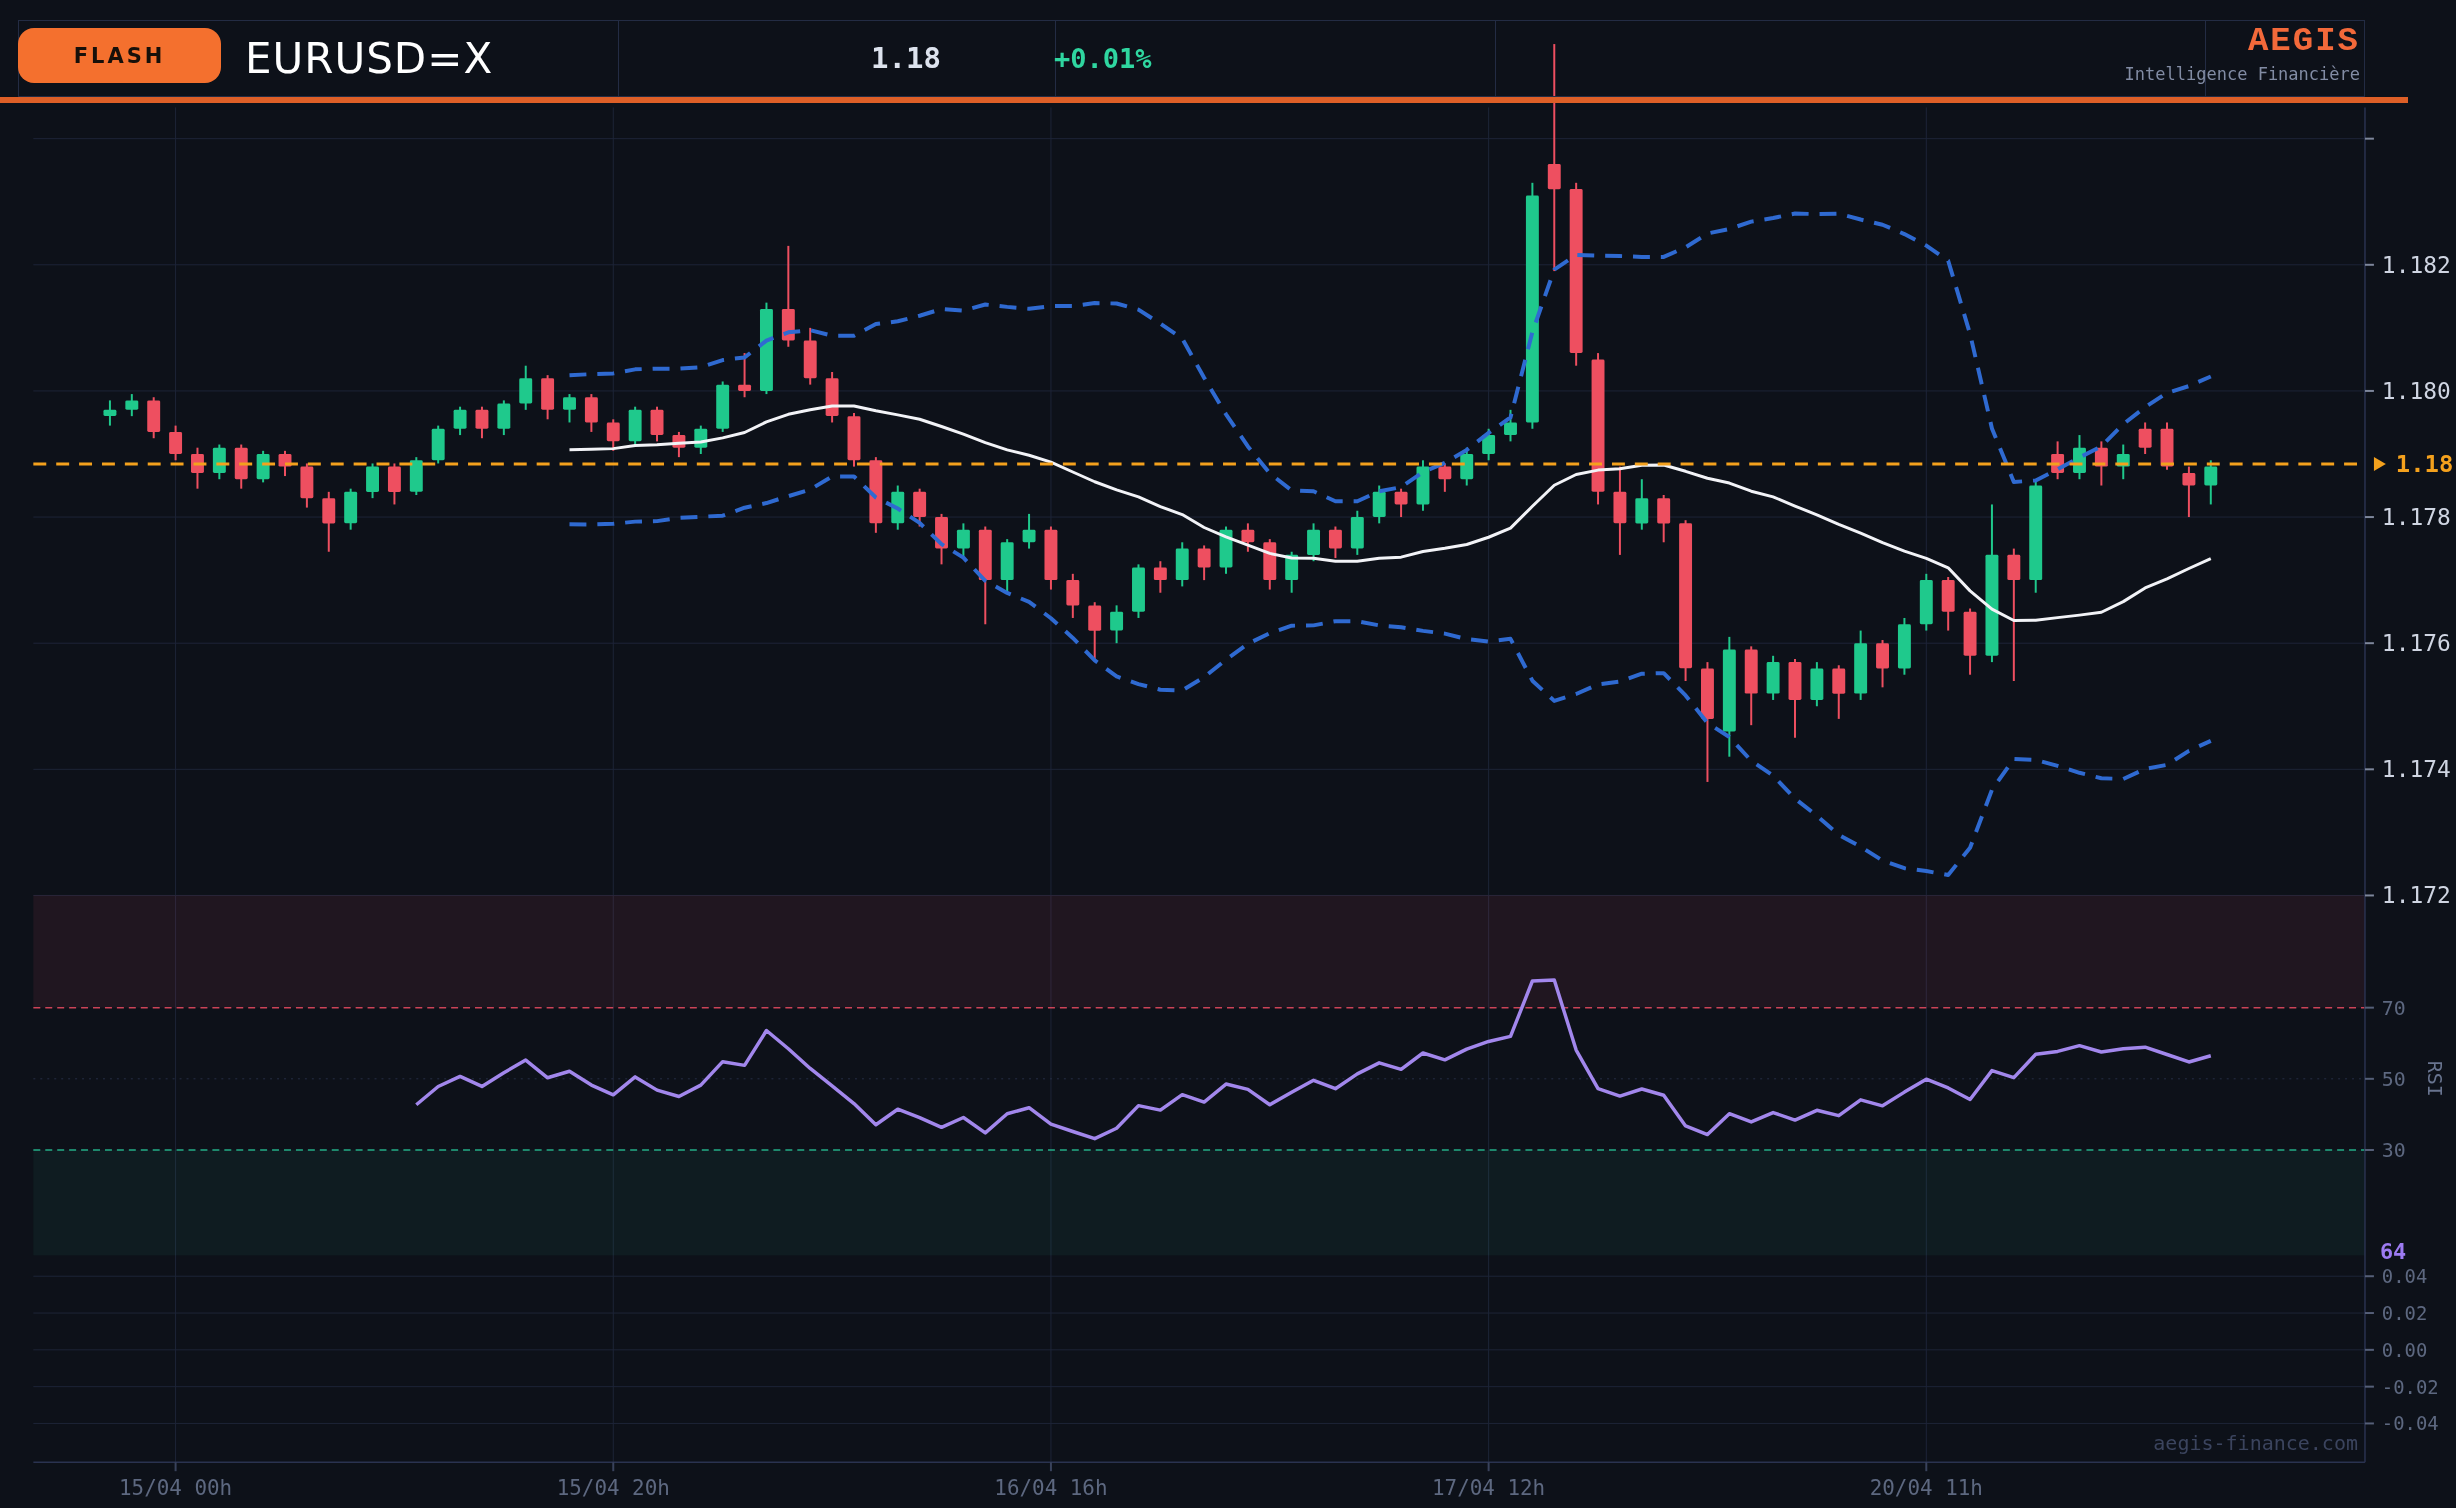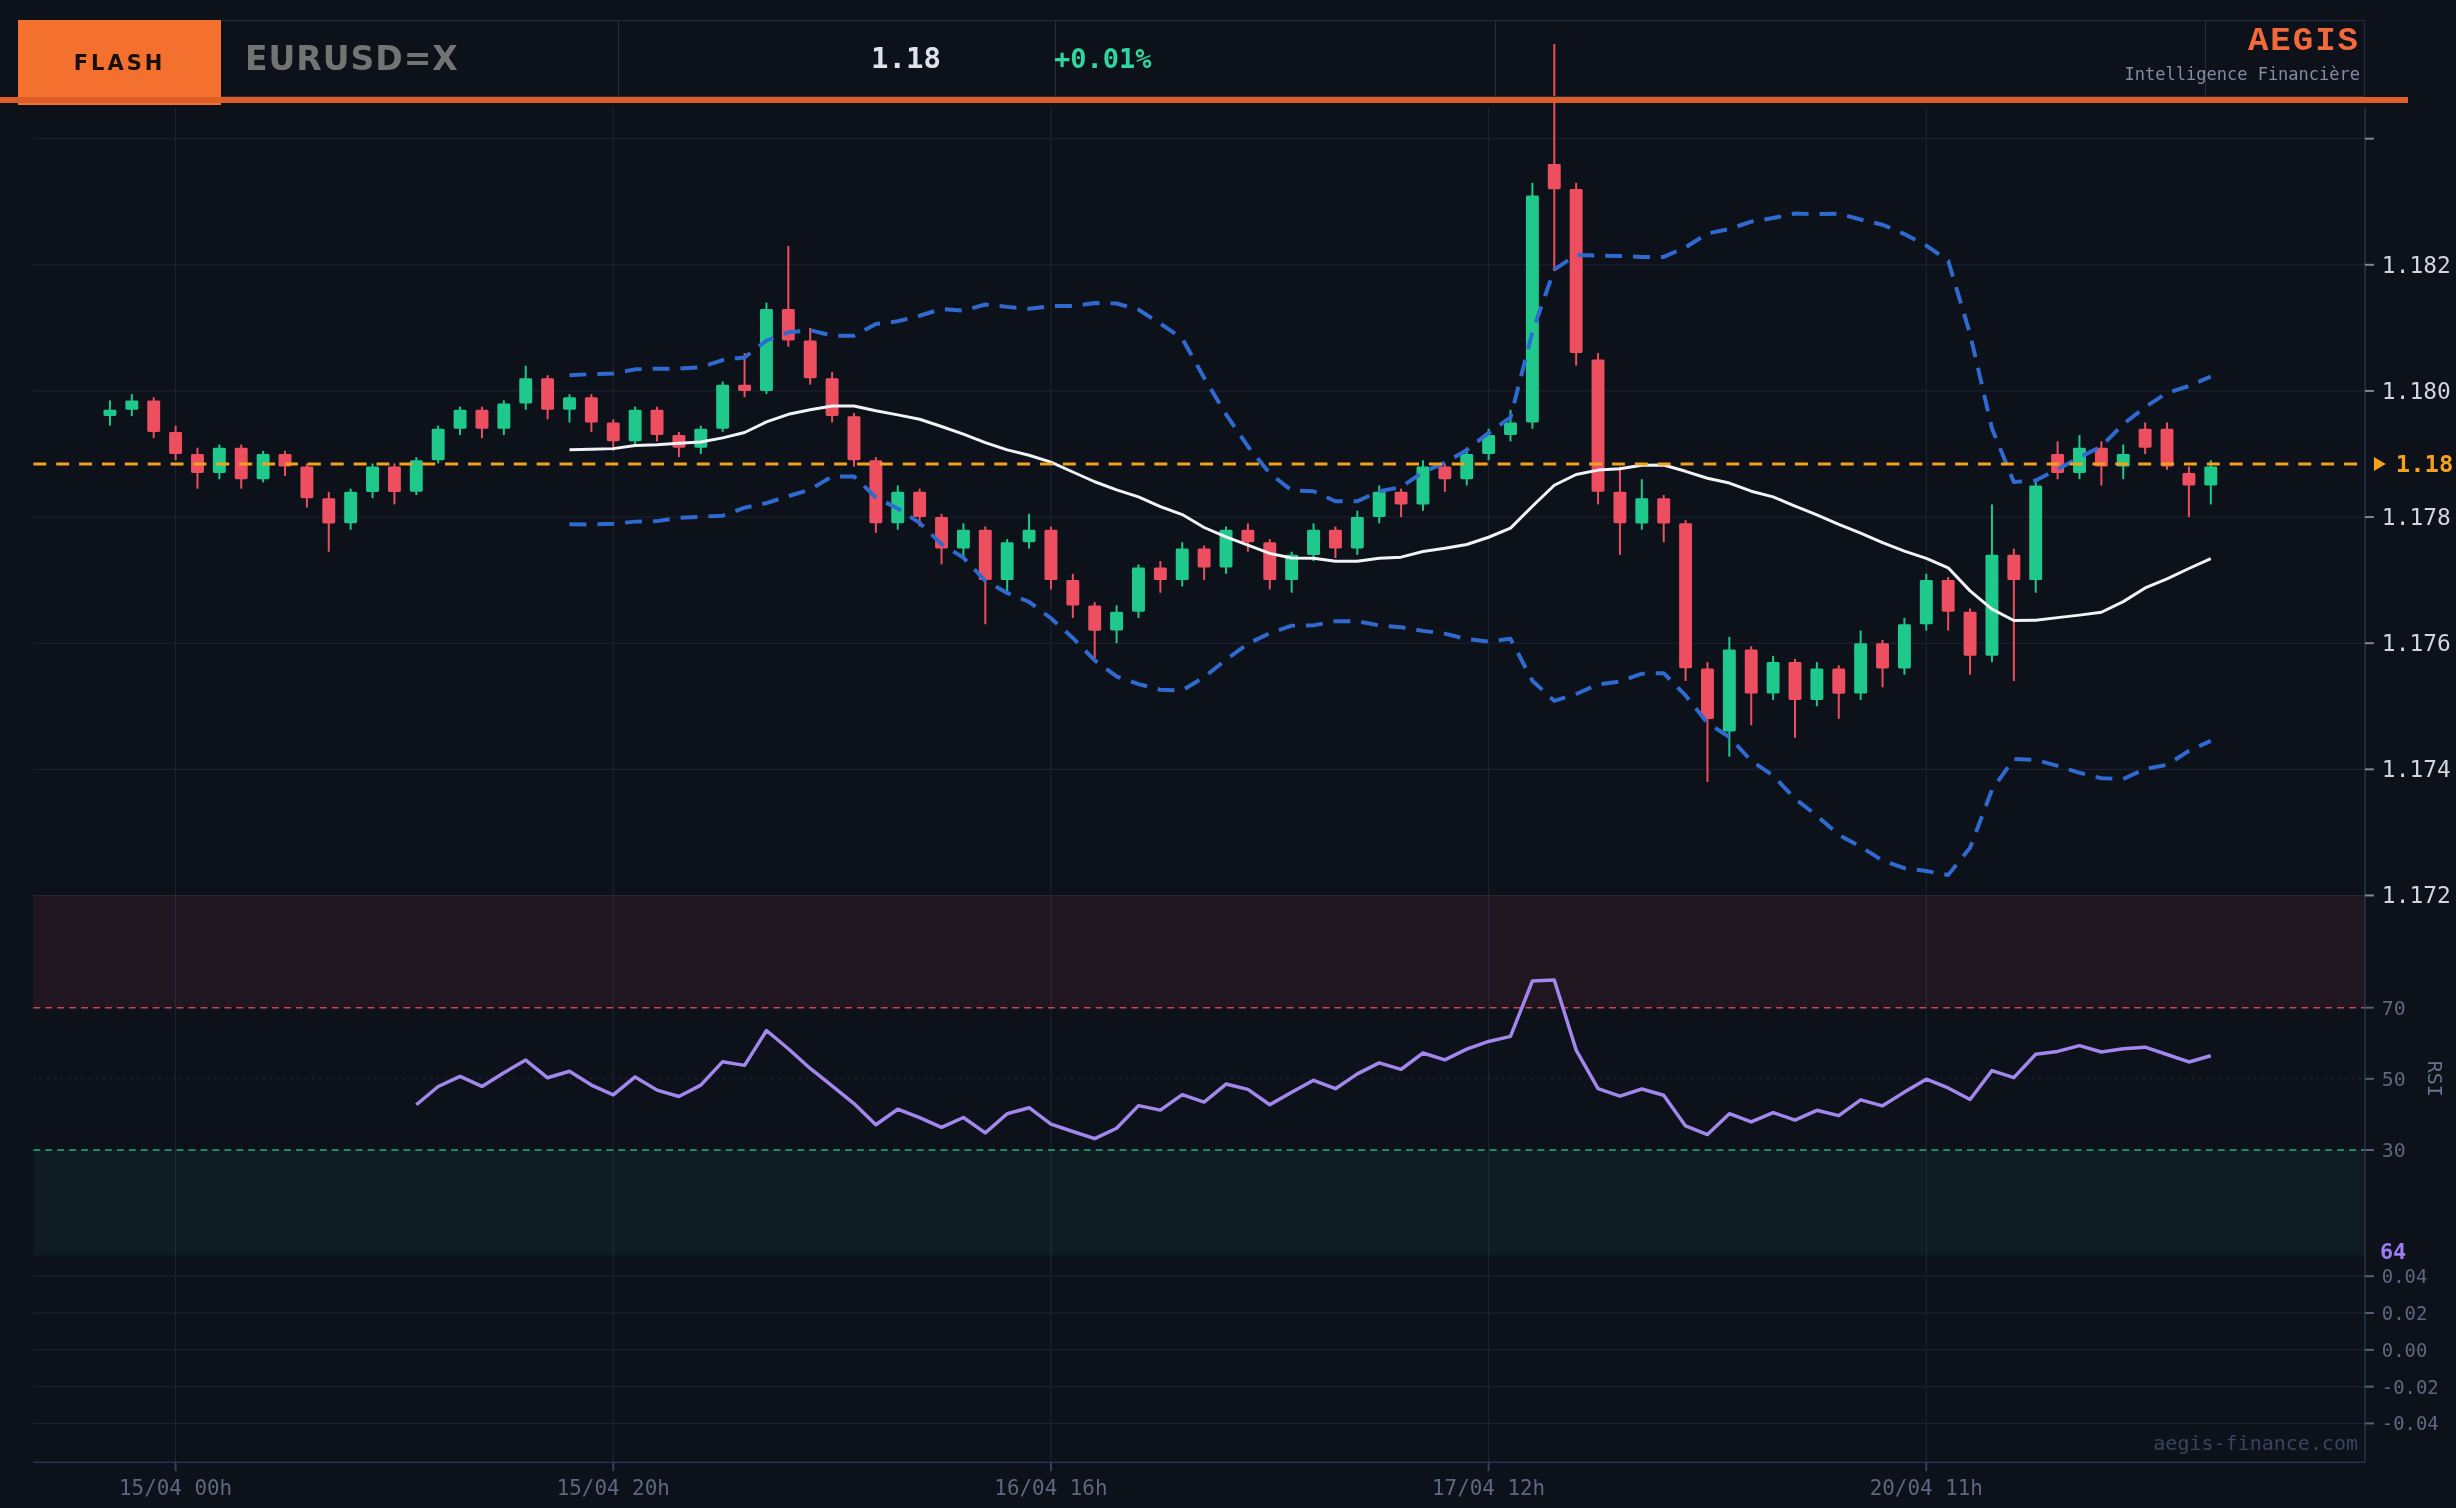--- a/index.html
+++ b/index.html
@@ -3,25 +3,25 @@
 <meta charset="utf-8">
 <style>
   html,body{margin:0;padding:0;background:#0c1017;}
   .app{position:relative;width:2457px;height:1508px;background:#0d1119;overflow:hidden;
        font-family:"DejaVu Sans","Liberation Sans",sans-serif;}
   #chart-svg{position:absolute;left:0;top:0;z-index:1;}
   .header{position:absolute;left:0;top:0;width:2457px;height:103px;z-index:2;}
   .header-frame{position:absolute;left:18px;top:20px;width:2347px;height:77px;
        border:1px solid #232c44;box-sizing:border-box;}
   .hdr-divider{position:absolute;top:0;width:1px;height:75px;background:#232c44;}
-  .flash-badge{position:absolute;left:18px;top:20px;width:203px;height:85px;background:#f4702e;
-       border-radius:0;display:flex;align-items:center;justify-content:center;
+  .flash-badge{position:absolute;left:18px;top:28px;width:203px;height:55px;background:#f4702e;
+       border-radius:16px;display:flex;align-items:center;justify-content:center;
        color:#17100a;font-weight:bold;font-size:21px;letter-spacing:3px;}
   .symbol{position:absolute;left:245px;top:20px;height:77px;line-height:77px;
-       font-size:33px;font-weight:bold;color:#737373;letter-spacing:1px;}
+       font-size:42px;font-weight:normal;color:#ffffff;letter-spacing:1px;}
   .last-price{position:absolute;left:687px;top:20px;width:438px;height:77px;line-height:77px;
        text-align:center;font-family:"DejaVu Sans Mono","Liberation Mono",monospace;
        font-size:29px;font-weight:bold;color:#dde3ee;}
   .change{position:absolute;left:1054px;top:20px;width:440px;height:77px;line-height:77px;
        font-family:"DejaVu Sans Mono","Liberation Mono",monospace;
        font-size:27px;font-weight:bold;color:#2fd6a0;}
   .brand-wrap{position:absolute;right:97px;top:22px;text-align:right;}
   .brand{font-family:Liberation Mono, monospace;
        font-size:34px;font-weight:bold;color:#f3693a;letter-spacing:2px;}
   .tagline{margin-top:4px;font-family:"DejaVu Sans Mono","Liberation Mono",monospace;

